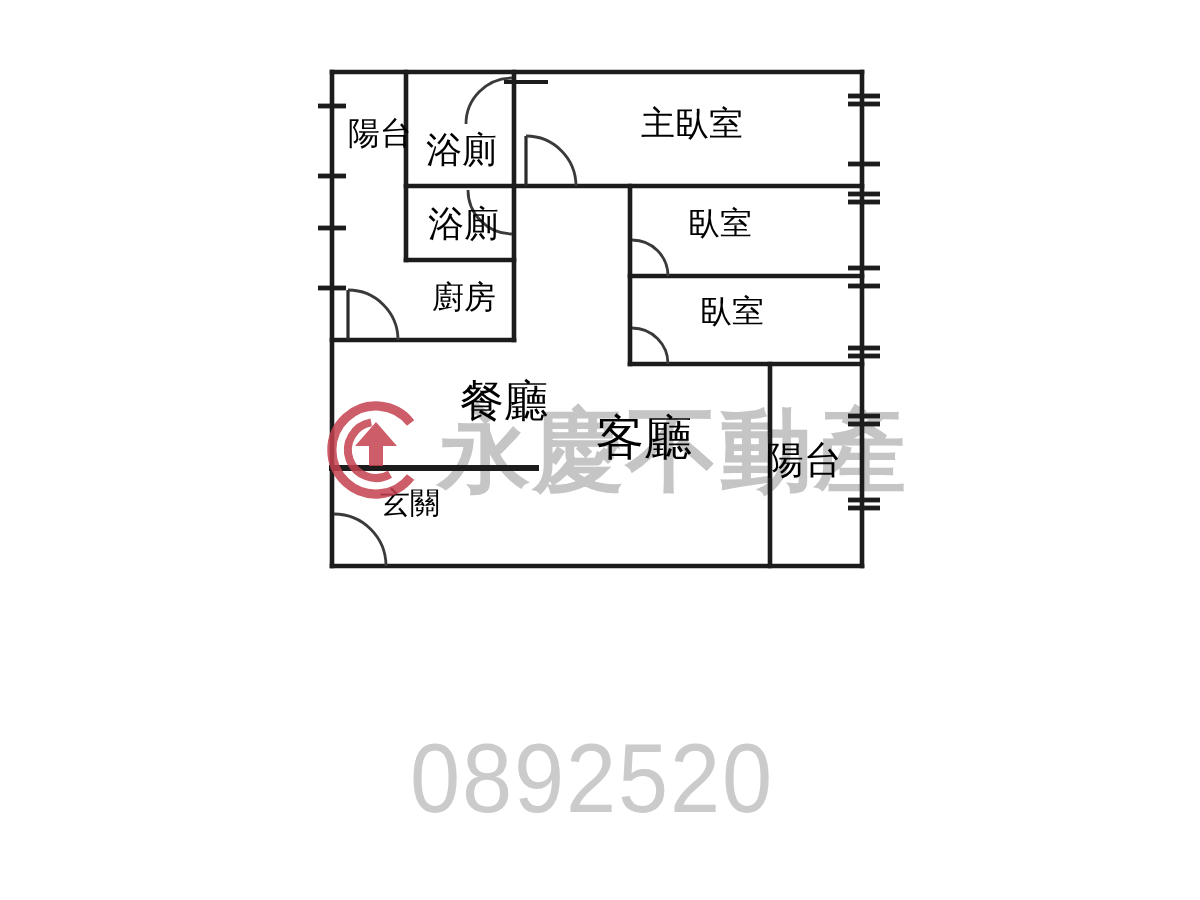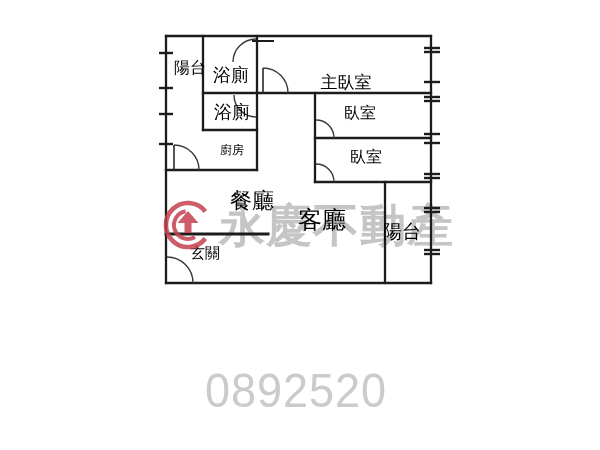--- a/index.html
+++ b/index.html
@@ -74,24 +74,24 @@
       <path d="M 174 145 A 25 25 0 0 1 199 170"></path>
       <path d="M 316 120 A 18 18 0 0 1 334 138"></path>
       <path d="M 316 164 A 18 18 0 0 1 334 182"></path>
       <path d="M 167 257 A 26 26 0 0 1 193 283"></path>
     </g>
   </svg>
 
   <div class="room-label" style="left:190px;top:68px;font-size:16px;">陽台</div>
   <div class="room-label" style="left:231px;top:75px;font-size:18px;">浴廁</div>
   <div class="room-label" style="left:232px;top:112px;font-size:18px;">浴廁</div>
-  <div class="room-label" style="left:346px;top:62px;font-size:17px;margin-top:20px;">主臥室</div>
+  <div class="room-label" style="left:346px;top:62px;font-size:17px;">主臥室</div>
   <div class="room-label" style="left:360px;top:113px;font-size:16px;">臥室</div>
   <div class="room-label" style="left:366px;top:157px;font-size:16px;">臥室</div>
-  <div class="room-label" style="left:232px;top:150px;font-size:12px;">廚房</div>
+  <div class="room-label" style="left:232px;top:150px;font-size:16px;">廚房</div>
   <div class="room-label" style="left:252px;top:201px;font-size:22px;">餐廳</div>
   <div class="room-label" style="left:322px;top:220px;font-size:24px;">客廳</div>
   <div class="room-label" style="left:205px;top:252px;font-size:15px;text-align:right;">玄關</div>
   <div class="room-label" style="left:402px;top:231px;font-size:19px;">陽台</div>
 
   <svg class="layer logo" viewBox="0 0 600 450">
     <g stroke="#c4414f" fill="none" stroke-width="4.6">
       <path d="M 205.3 211.5 A 22 22 0 1 0 205.3 238.5"></path>
       <path d="M 195 237.1 A 14 14 0 1 1 185.6 211.2" stroke-width="4"></path>
     </g>

